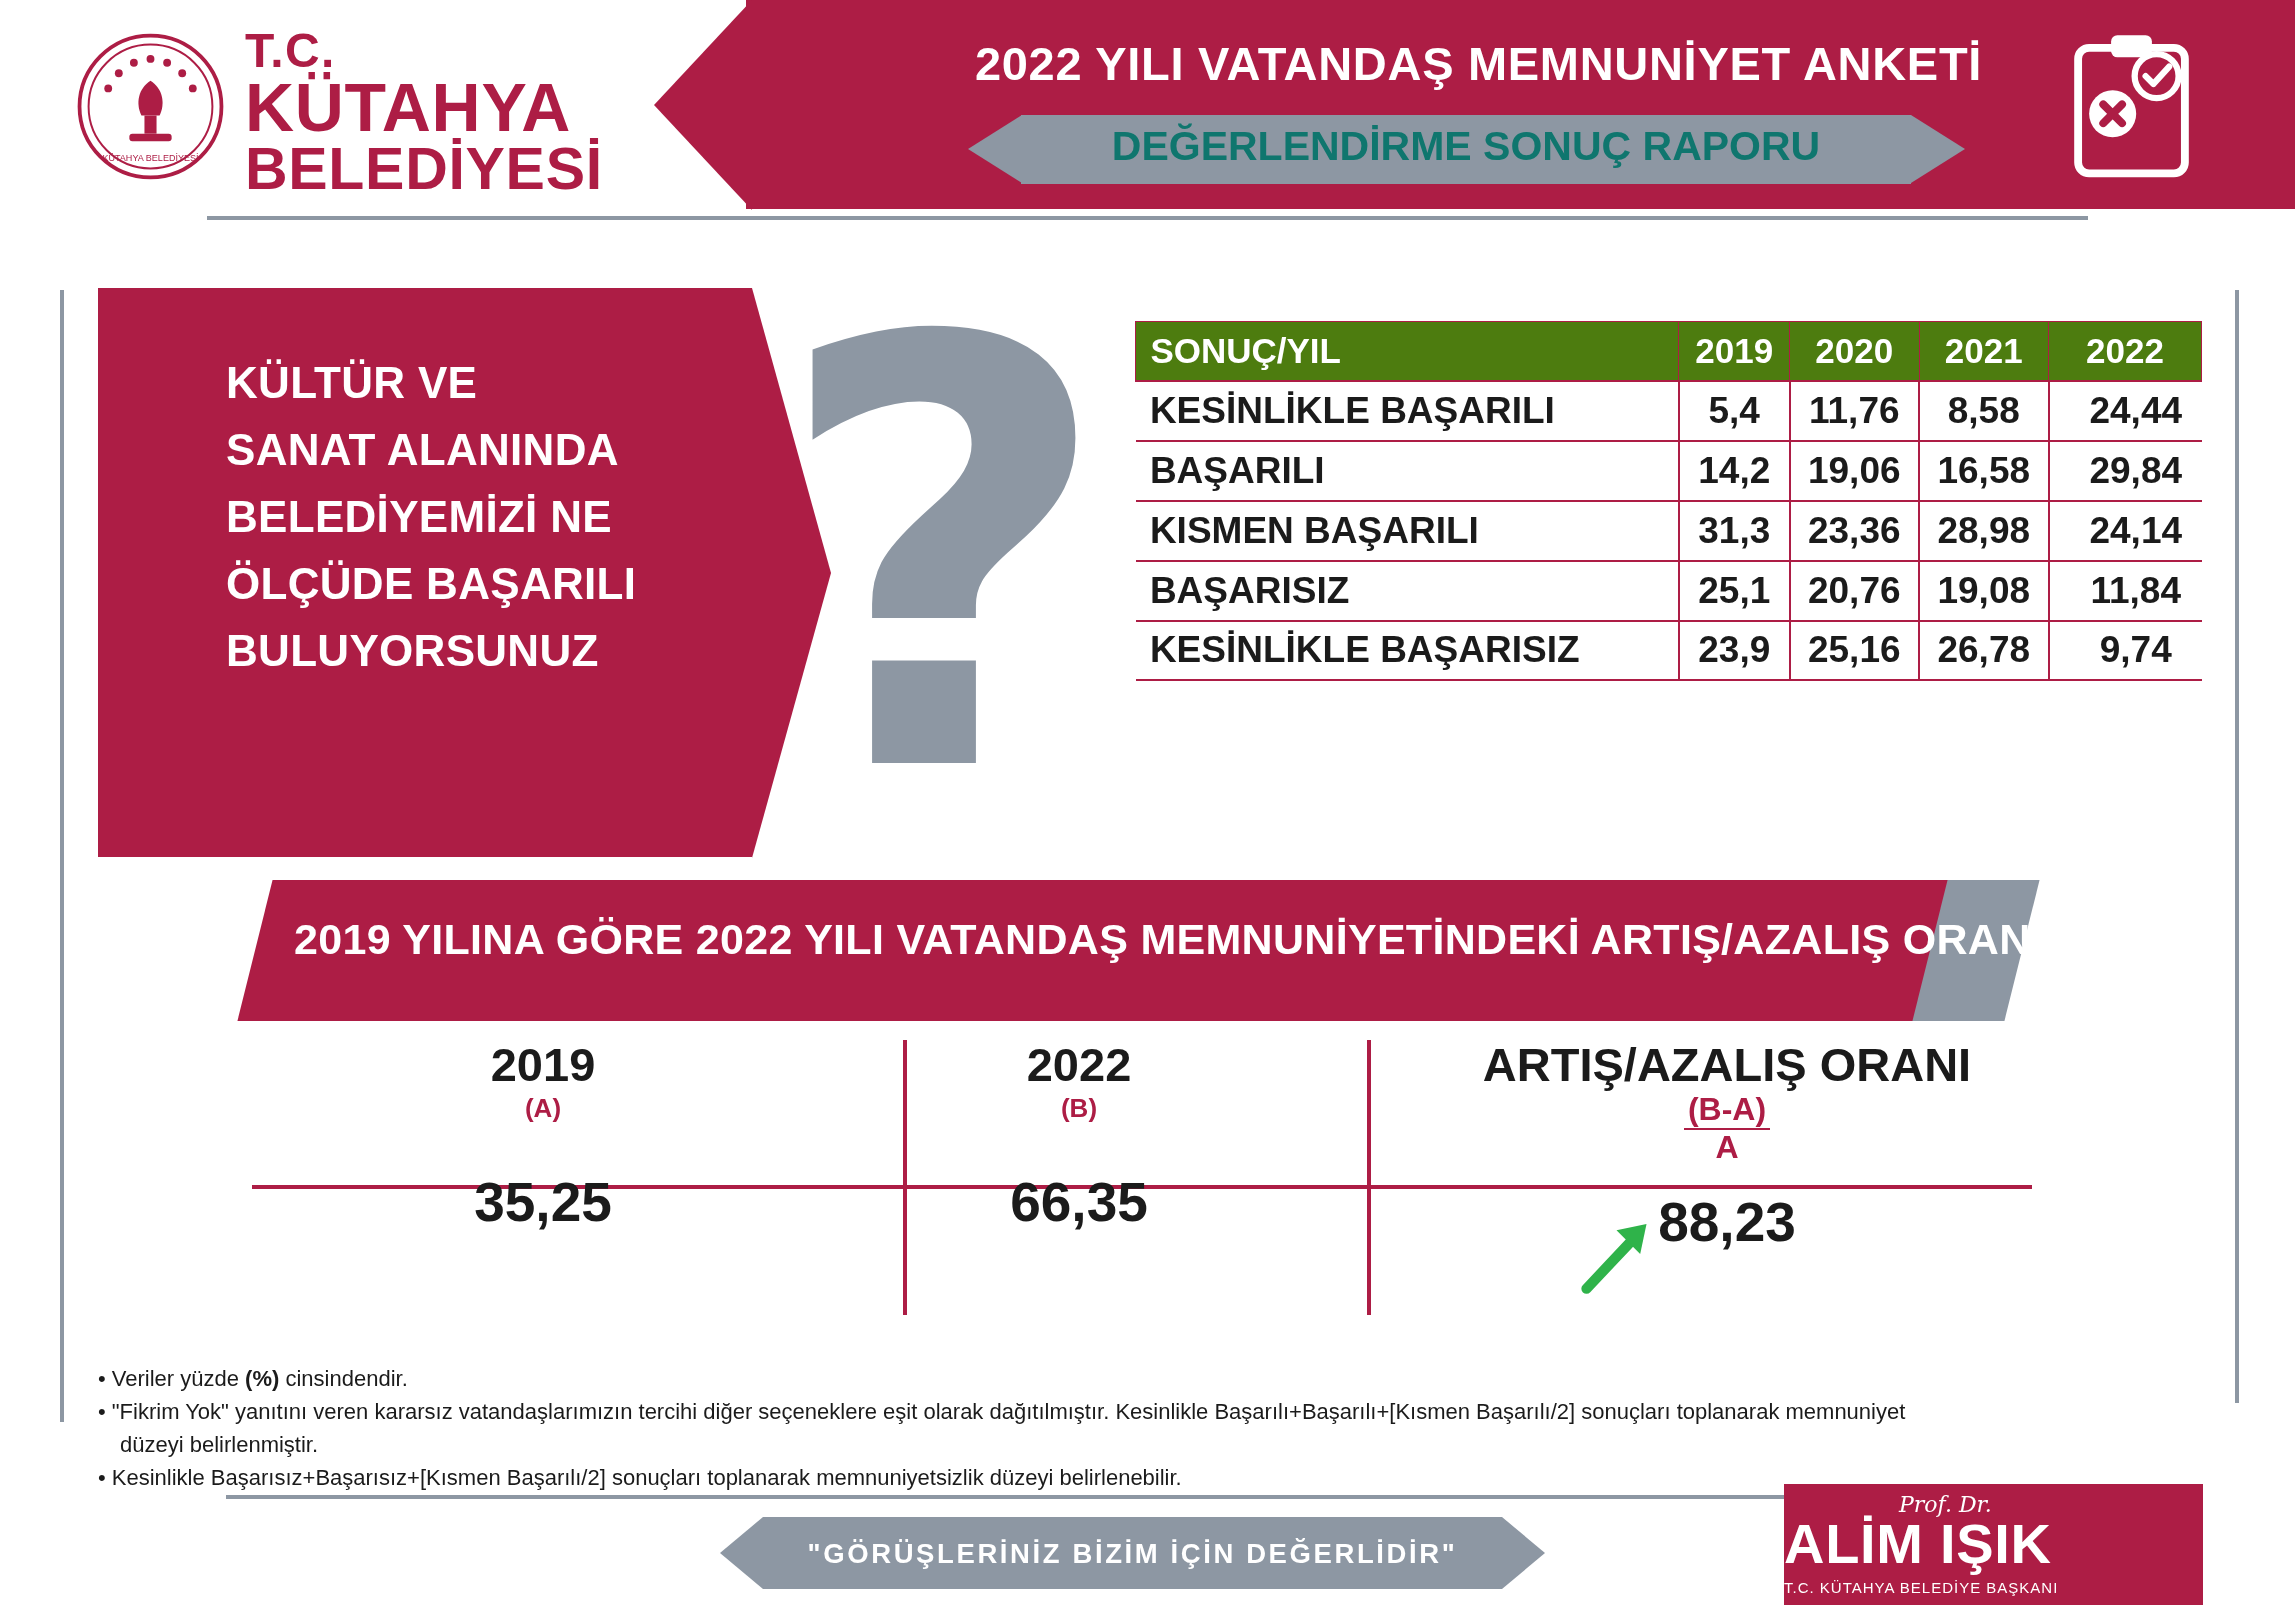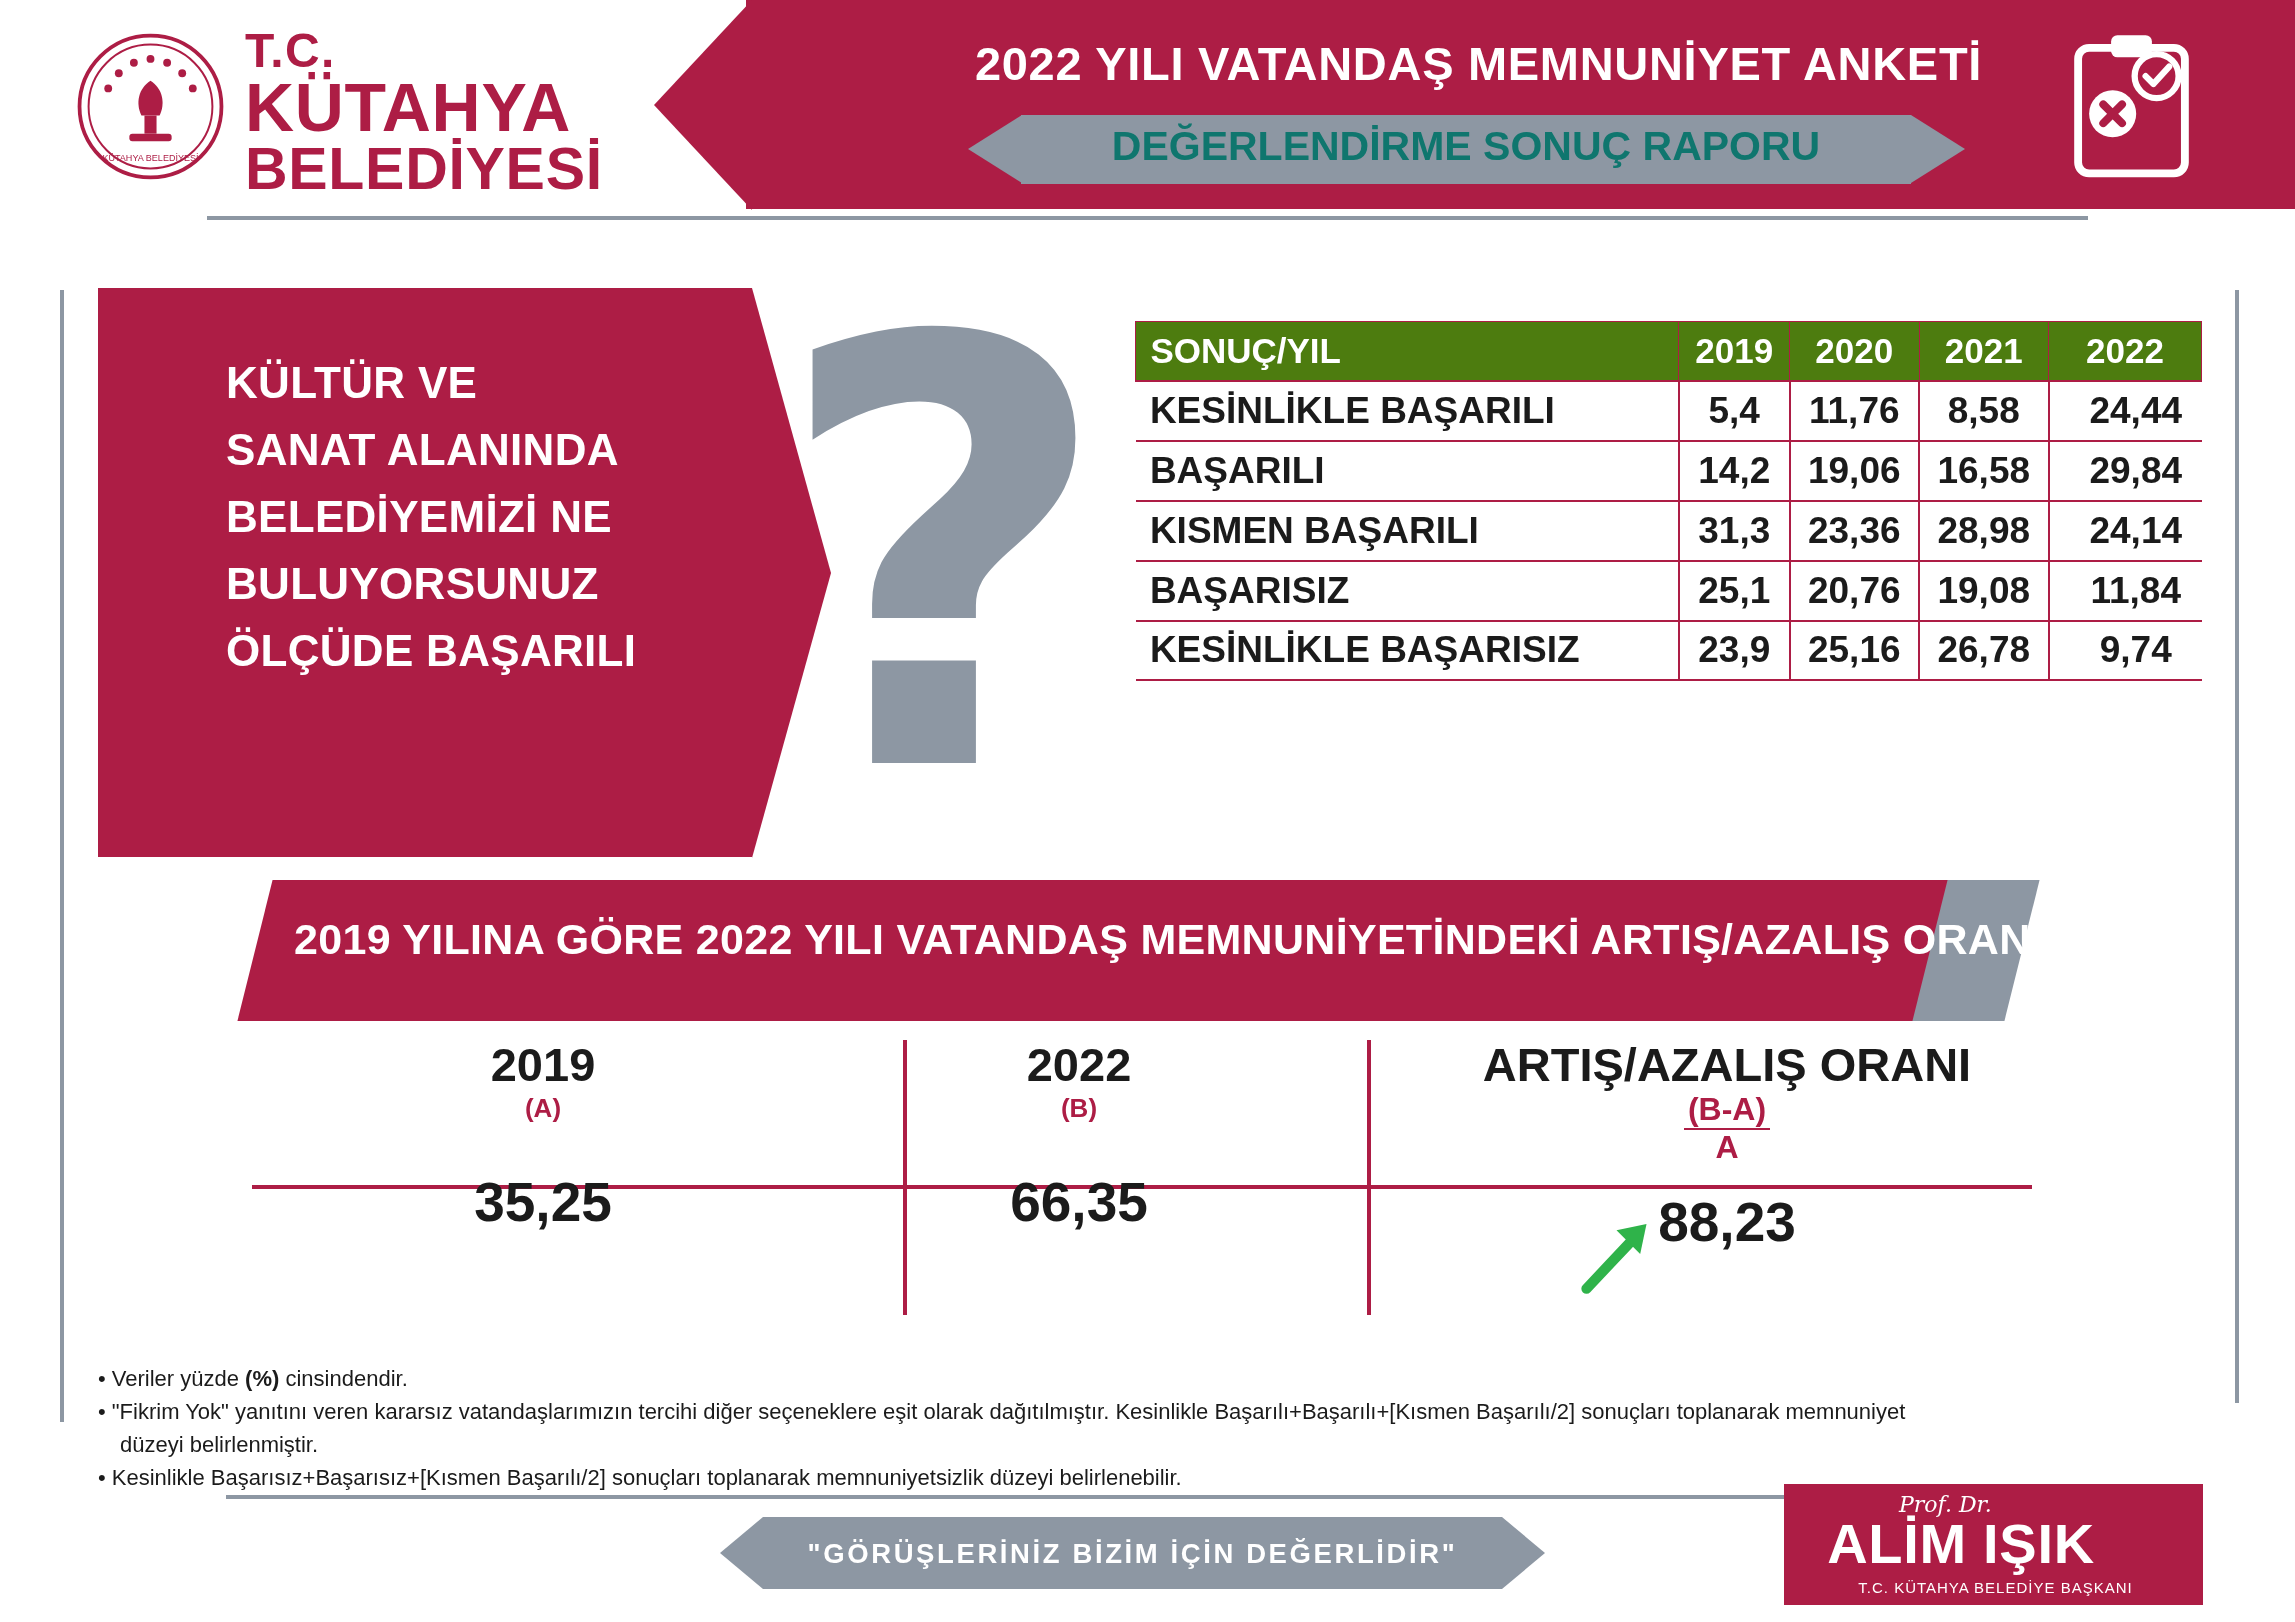--- a/index.html
+++ b/index.html
@@ -335,21 +335,21 @@
     white-space: nowrap;
   }
 
   
   .sig {
     position: absolute;
     right: 92px; bottom: 18.3px;
     width: 419px; height: 121px;
     background: #ad1d45;
     color: #ffffff;
-    text-align: center;
+    text-align: left;
   }
   .sig-prof {
     position: absolute; left: 115px; top: 7.9px;
     font-family: "DejaVu Serif", serif;
     font-style: italic; font-size: 22px;
   }
   .sig-name {
     position: absolute; left: 0; top: 27.5px; width: 354px;
     font-size: 56px; font-weight: bold; letter-spacing: 0.7px;
   }
@@ -415,22 +415,22 @@
   <div class="frame-notch-bl"></div>
   <div class="frame-notch-br"></div>
 
   <div class="q-banner">
     <div class="q-banner-body"></div>
     <div class="q-banner-point"></div>
     <div class="q-text">
       <div>KÜLTÜR VE</div>
       <div>SANAT ALANINDA</div>
       <div>BELEDİYEMİZİ NE</div>
+      <div>ÖLÇÜDE BAŞARILI</div>
       <div>BULUYORSUNUZ</div>
-      <div>ÖLÇÜDE BAŞARILI</div>
     </div>
   </div>
   <div class="qmark">?</div>
 
   <div class="table-wrap">
     <table class="main-table">
       <thead>
         <tr>
           <th class="lbl">SONUÇ/YIL</th>
           <th>2019</th>

